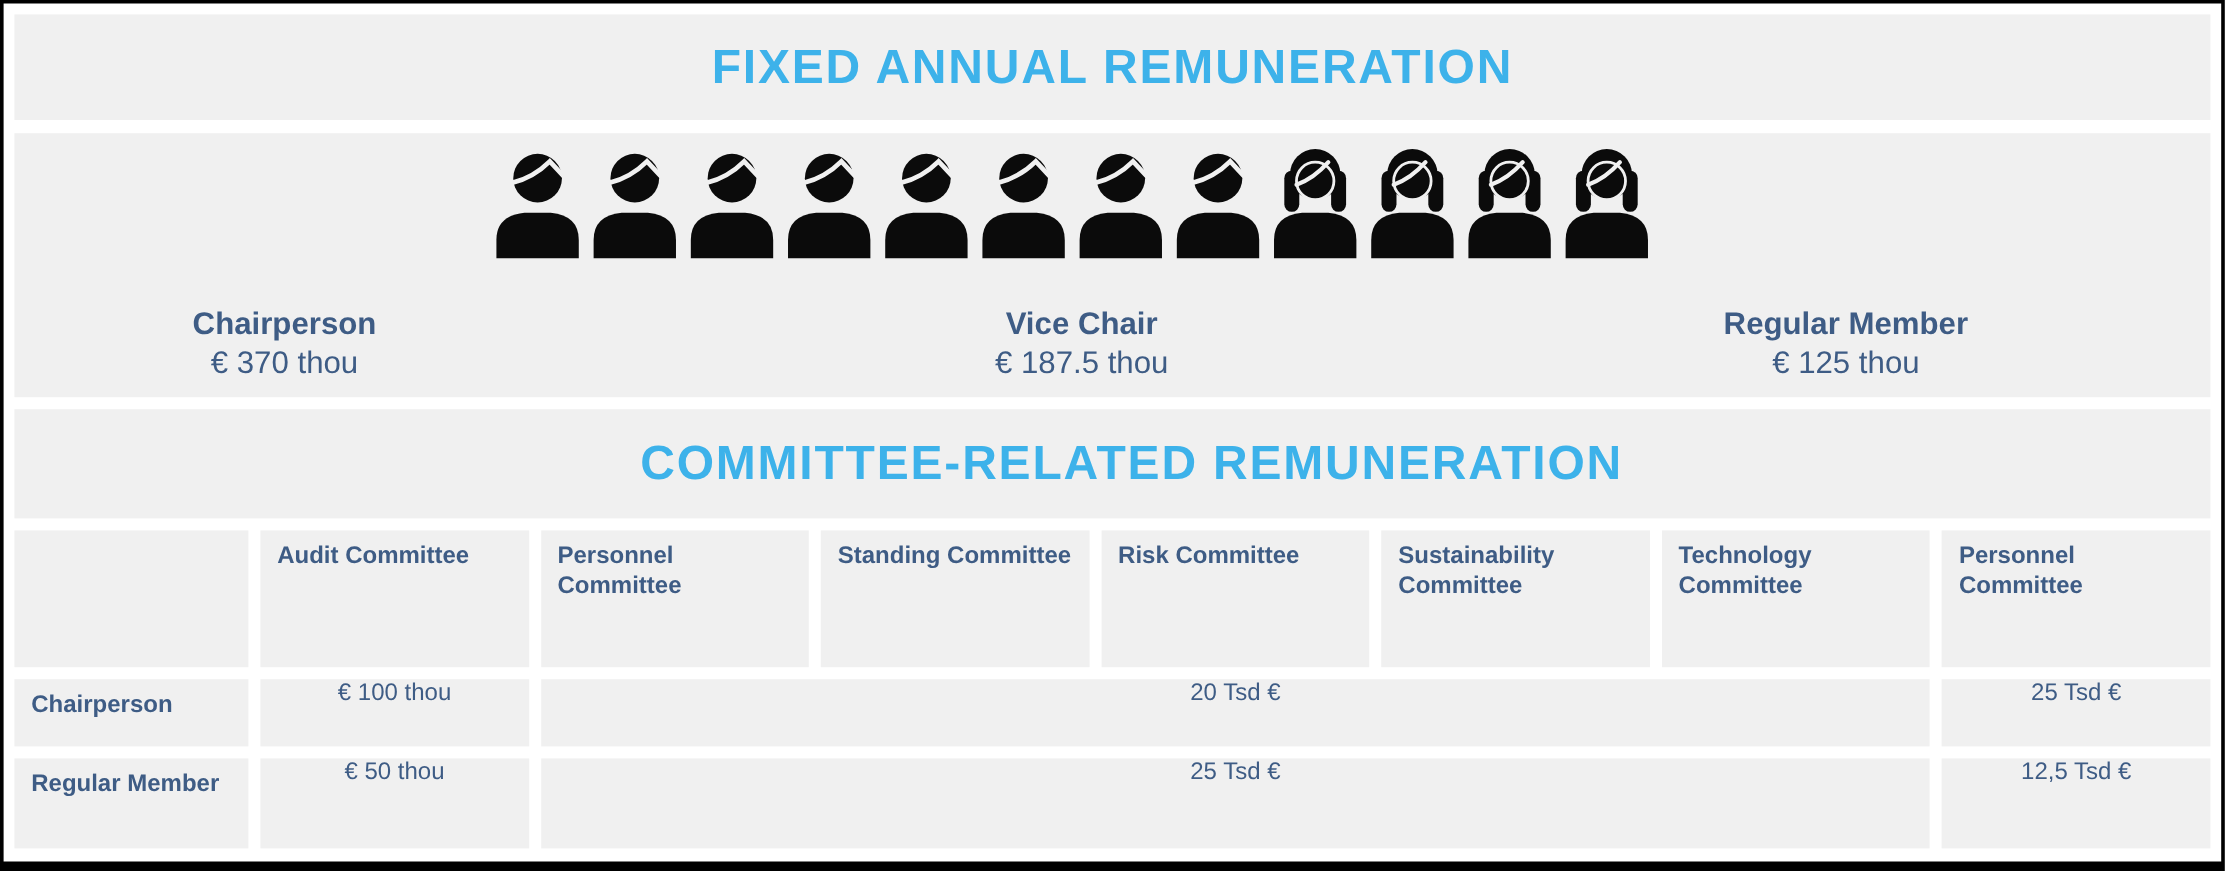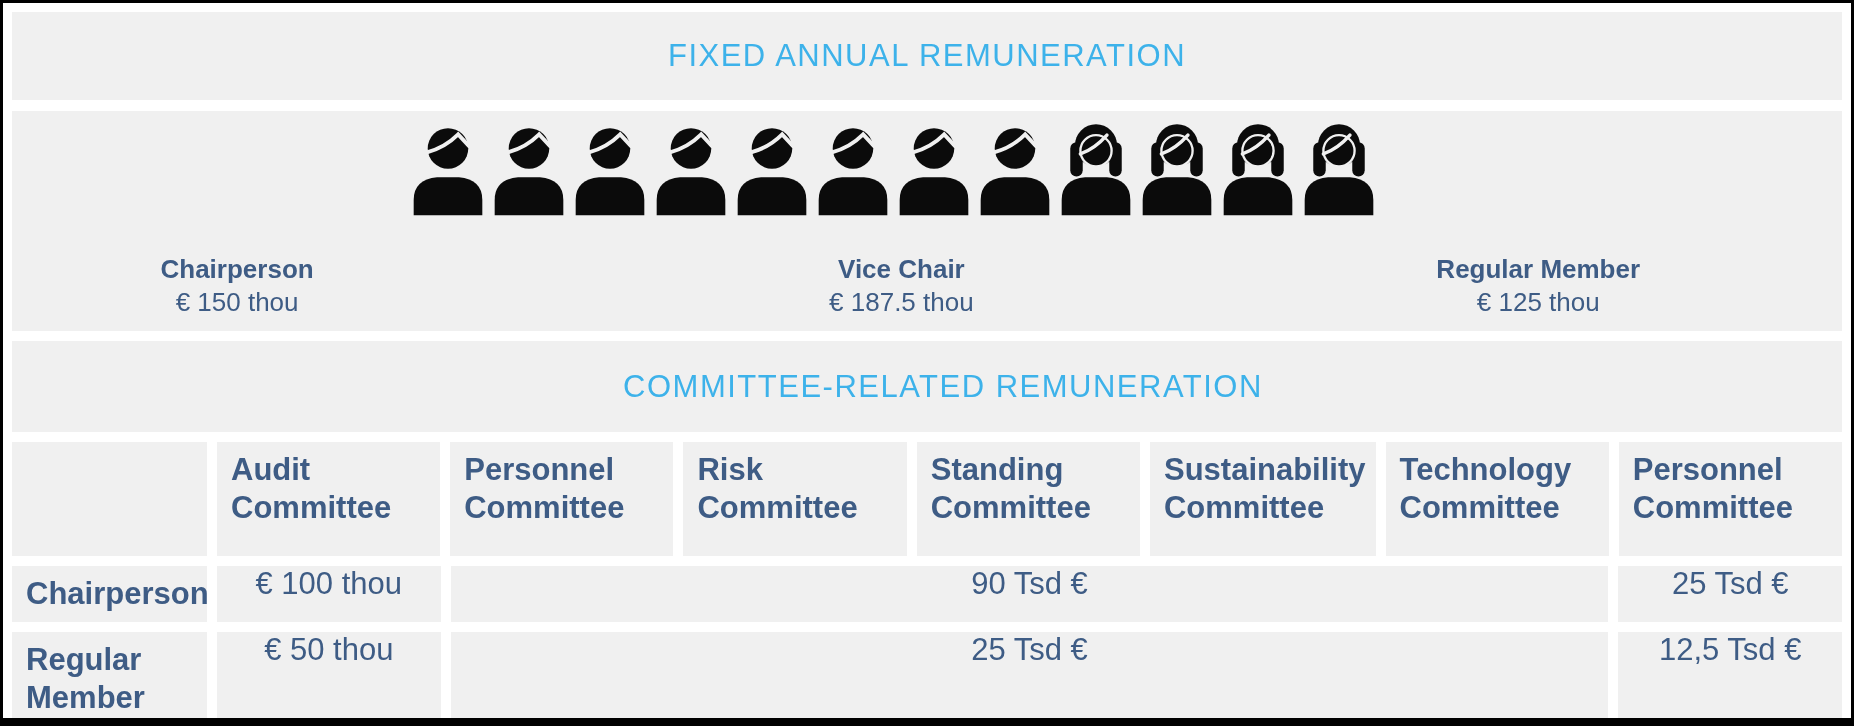--- a/index.html
+++ b/index.html
@@ -15,22 +15,22 @@
   }
   .panel { background: var(--panel, #f0f0f0); }
 
   .title-panel {
     height: 88px;
     display: flex; align-items: center; justify-content: center;
     margin-bottom: 11px;
   }
   .section-title {
     color: var(--accent, #3db2ea);
-    font-weight: normal;
-    font-size: 31px;
+    font-weight: bold;
+    font-size: 40px;
     letter-spacing: 1.5px;
   }
 
   .people-panel {
     height: 220px;
     margin-bottom: 10px;
     position: relative;
   }
   .members-row {
     display: flex; justify-content: center; gap: 3px;
@@ -58,21 +58,21 @@
   .t-grid {
     display: grid;
     grid-template-columns: 195px repeat(7, 1fr);
     gap: 10px;
     margin-bottom: 10px;
   }
   .t-grid.header-row { height: 114px; }
   .t-grid.body-row-1 { height: 56px; }
   .t-grid.body-row-2 { height: 75px; margin-bottom: 0; }
 
-  .cell { background: var(--panel, #f0f0f0); font-size: 31px; }
+  .cell { background: var(--panel, #f0f0f0); font-size: 20px; }
   .cell.head, .cell.rowlabel {
     font-weight: bold;
     padding: 9px 10px 0 14px;
     line-height: 1.24;
   }
   .cell.val { text-align: center; padding-top: 0; }
   .cell.merged { grid-column: span 5; }
 
   .svg-defs { position: absolute; width: 0; height: 0; }
 </style>
@@ -136,51 +136,51 @@
       <svg viewBox="0 0 100 118" class="member-icon">
         <use href="#icon-female" xlink:href="#icon-female"></use>
       </svg>
       <svg viewBox="0 0 100 118" class="member-icon">
         <use href="#icon-female" xlink:href="#icon-female"></use>
       </svg>
     </div>
 
   <div class="role" style="left:12.3%">
     <div class="role-label">Chairperson</div>
-    <div class="role-amount">€ 150 thou</div>
+    <div class="role-amount">€ 370 thou</div>
   </div>
   <div class="role" style="left:48.6%">
     <div class="role-label">Vice Chair</div>
     <div class="role-amount">€ 187.5 thou</div>
   </div>
   <div class="role" style="left:83.4%">
     <div class="role-label">Regular Member</div>
     <div class="role-amount">€ 125 thou</div>
   </div>
 </div>
 
 <div class="panel committee-title-panel">
   <div class="section-title">COMMITTEE-RELATED REMUNERATION</div>
 </div>
 
 <div class="t-grid header-row">
   <div class="cell head"></div>
   <div class="cell head">Audit Committee</div>
   <div class="cell head">Personnel Committee</div>
+  <div class="cell head">Standing Committee</div>
   <div class="cell head">Risk Committee</div>
-  <div class="cell head">Standing Committee</div>
   <div class="cell head">Sustainability Committee</div>
   <div class="cell head">Technology Committee</div>
   <div class="cell head">Personnel Committee</div>
 </div>
 
 <div class="t-grid body-row-1">
   <div class="cell rowlabel">Chairperson</div>
   <div class="cell val">€ 100 thou</div>
-  <div class="cell val merged">90 Tsd €</div>
+  <div class="cell val merged">20 Tsd €</div>
   <div class="cell val">25 Tsd €</div>
 </div>
 
 <div class="t-grid body-row-2">
   <div class="cell rowlabel">Regular Member</div>
   <div class="cell val">€ 50 thou</div>
   <div class="cell val merged">25 Tsd €</div>
   <div class="cell val">12,5 Tsd €</div>
 </div>
 

